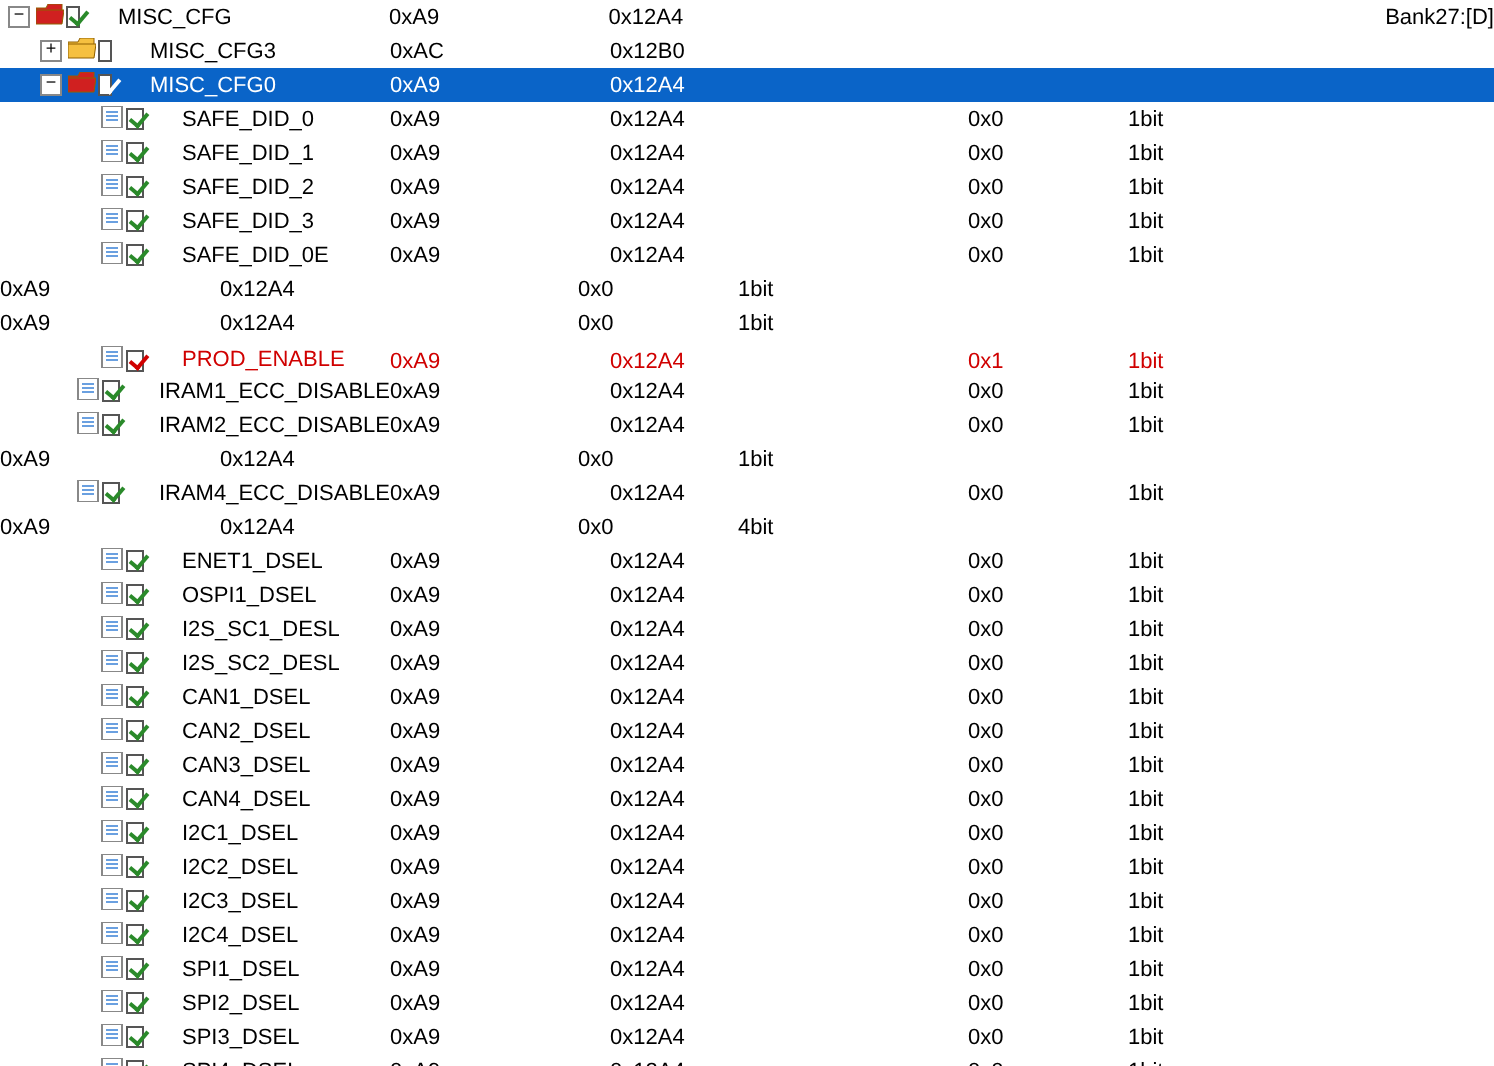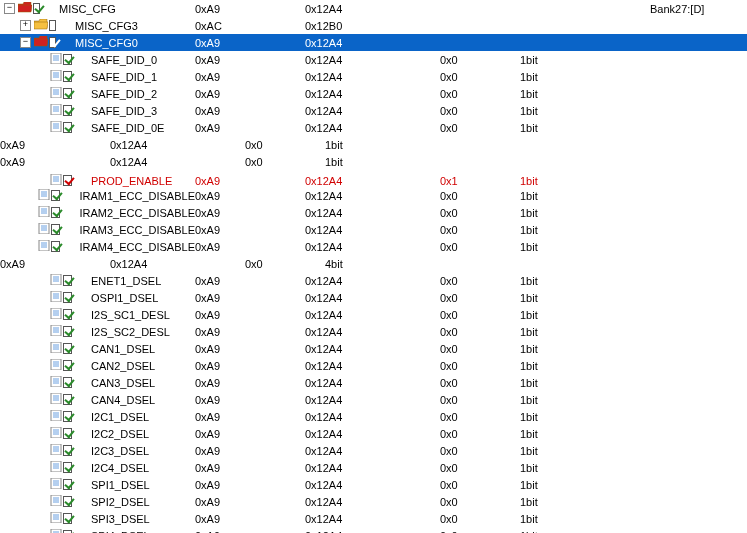--- a/index.html
+++ b/index.html
@@ -14,21 +14,21 @@
   .row {
     display: flex;
     align-items: center;
     height: 17px;
     white-space: nowrap;
     border-bottom: 0px solid transparent;
   }
   .cell-name   { display:flex; align-items:center; width: 195px; overflow:hidden; }
   .cell-c1     { width: 110px; }
   .cell-c2     { width: 135px; }
-  .cell-c3     { width:  80px; }
+  .cell-c3     { width:  80px; margin-left: 44px; }
   .cell-c4     { width: 100px; }
   .cell-c5     { flex: 1; margin-left: 30px; }
   .row.selected { background: #0a64c8; color: #fff; }
   .row.highlight { color: #d00000; align-items: flex-end; }
   .indent { display:inline-block; }
   .toggle {
     display:inline-block; width:9px; height:9px;
     border:1px solid #888; text-align:center; line-height:7px;
     font-size:9px; margin-right:3px; background:#fff; color:#000;
   }
@@ -288,34 +288,20 @@
         </span>
         <span class="label">IRAM2_ECC_DISABLE</span>
       </div>
       <div class="cell-c1">0xA9</div>
       <div class="cell-c2">0x12A4</div>
       <div class="cell-c3">0x0</div>
       <div class="cell-c4">1bit</div>
       <div class="cell-c5"></div>
     </div>
     <div class="row">
-      <div class="cell-name">
-        <span class="indent" style="width:36px"></span>
-        <span class="toggle none"></span>
-        <span class="icon-wrap">
-          <span><svg class="svg-doc" viewBox="0 0 12 11">
-    <rect x="1" y="0" width="10" height="11" fill="#fff" stroke="#888"></rect>
-    <line x1="3" y1="3" x2="9" y2="3" stroke="#6aa0e0"></line>
-    <line x1="3" y1="5" x2="9" y2="5" stroke="#6aa0e0"></line>
-    <line x1="3" y1="7" x2="9" y2="7" stroke="#6aa0e0"></line>
-  </svg></span>
-          <span class="chk on "></span>
-        </span>
-        <span class="label">IRAM3_ECC_DISABLE</span>
-      </div>
       <div class="cell-c1">0xA9</div>
       <div class="cell-c2">0x12A4</div>
       <div class="cell-c3">0x0</div>
       <div class="cell-c4">1bit</div>
       <div class="cell-c5"></div>
     </div>
     <div class="row">
       <div class="cell-name">
         <span class="indent" style="width:36px"></span>
         <span class="toggle none"></span>

